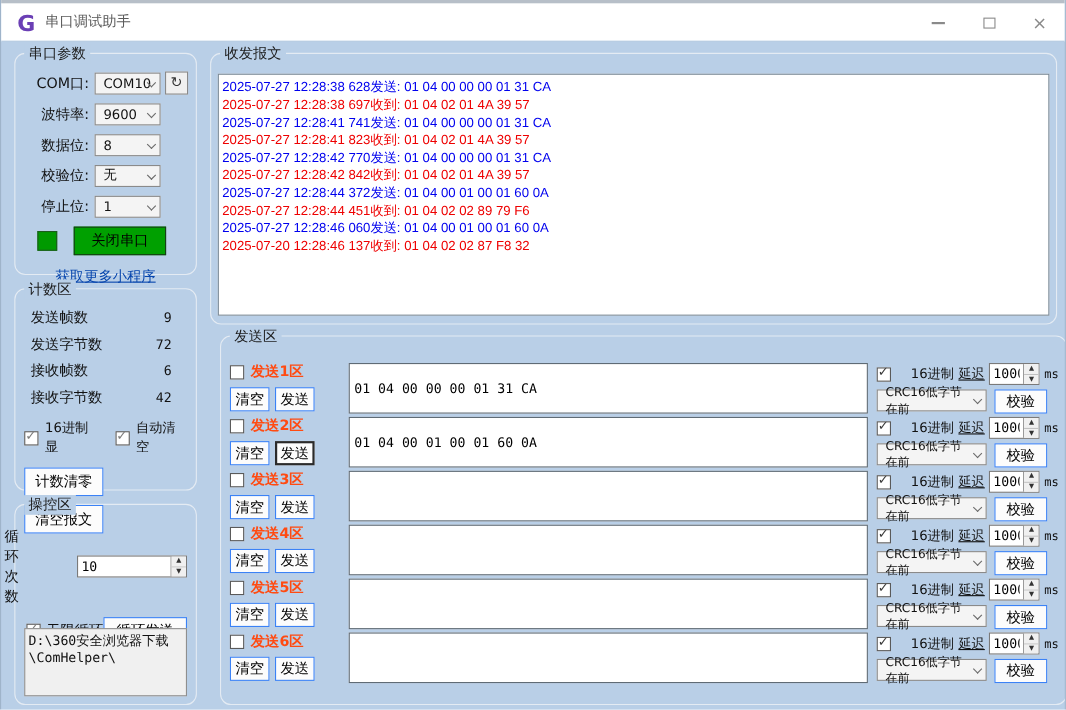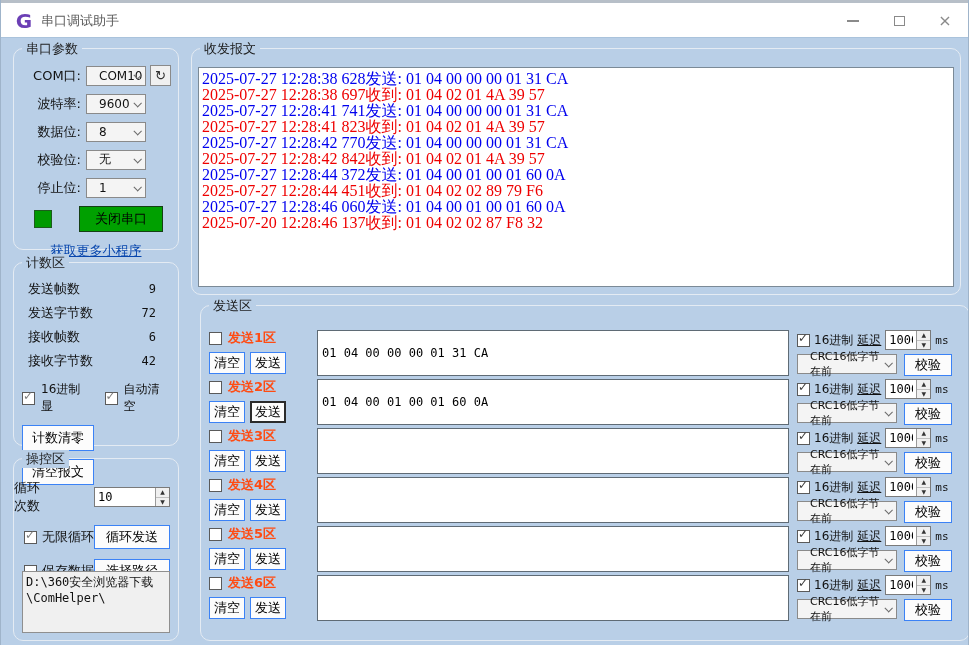--- a/index.html
+++ b/index.html
@@ -32,21 +32,21 @@
   .btn { background:#fcfcfc; border:1px solid #3b82f6; color:#000; font-size:13px;
          display:flex; align-items:center; justify-content:center; cursor:default; }
   .btn.focused { border:2px solid #2b2b2b; }
   .cb { width:13px; height:13px; background:#fff; border:1px solid #5a5a5a; position:relative; flex:none; }
   .cb .tick { position:absolute; left:0px; top:-3px; font-size:12px; line-height:13px; display:none; }
   .cb.checked .tick { display:block; }
   .cb.gray .tick { color:#7d7d7d; }
   .cb.dark .tick { color:#3c3c3c; }
 
   .select { background:#f4f4f4; border:1px solid #8a8a8a; height:20px; display:flex;
-            align-items:center; padding:0 18px 0 12px; position:relative; font-size:12px; }
+            align-items:center; padding:0 18px 0 7px; position:relative; font-size:12px; }
   .select .chev { position:absolute; right:5px; top:6px; width:6px; height:6px;
                   border-right:1px solid #6b6b6b; border-bottom:1px solid #6b6b6b;
                   transform:rotate(45deg) translateY(-1px); }
 
   .spinner { background:#fff; border:1px solid #7a7a7a; height:20px; display:flex; }
   .spinner .sp-val { flex:1; padding:2px 3px; font-size:12px; font-family:"DejaVu Sans Mono",monospace;
                      border:none; outline:none; background:transparent; min-width:0; }
   .sp-arrows { width:14px; border-left:1px solid #9a9a9a; display:flex; flex-direction:column; }
   .sp-arrows span { flex:1; background:#f0f0f0; font-size:6px; line-height:8px; text-align:center; color:#333; }
   .sp-arrows span:first-child { border-bottom:1px solid #c0c0c0; }
@@ -54,68 +54,68 @@
   
   .gb-serial { left:12px; top:10px; width:166px; height:202px; }
   .param-rows { padding-top:16px; }
   .param-row { display:flex; align-items:center; height:21px; margin:0 0 7px 0; }
   .param-row .plabel { width:72px; text-align:right; padding-right:5px; font-size:13px; }
   .param-row .select { width:60px; }
   .refresh-btn { width:21px; height:21px; margin-left:4px; background:#f0f0f0; border:1px solid #8a8a8a;
                  display:flex; align-items:center; justify-content:center; font-size:13px; color:#333; }
   .port-row { display:flex; align-items:center; margin:8px 0 0 20px; }
   .port-indicator { width:18px; height:18px; background:#009a00; border:1px solid #1c5c1c; }
-  .close-port-btn { margin-left:27px; width:84px; height:26px; background:#00a000; border:1px solid #153f15;
+  .close-port-btn { margin-left:15px; width:84px; height:26px; background:#00a000; border:1px solid #153f15;
                     color:#000; font-size:13px; display:flex; align-items:center; justify-content:center; }
   .more-link { display:block; text-align:center; margin-top:10px; color:#0645ad;
                text-decoration:underline; font-size:13px; }
 
   
   .gb-counter { left:12px; top:224px; width:166px; height:184px; }
   .counter-rows { padding-top:14px; }
   .counter-row { display:flex; justify-content:space-between; padding:0 22px 0 14px; height:24px; align-items:center; }
   .counter-row .cval { font-size:12px; font-family:"DejaVu Sans Mono",monospace; }
   .counter-cbs { display:flex; align-items:center; gap:6px; padding:8px 0 0 8px; }
   .counter-cbs .cbl { font-size:12px; margin-right:8px; }
   .counter-btns { display:flex; gap:8px; padding:10px 0 0 8px;flex-direction:column; }
   .counter-btns .btn { width:72px; height:26px; }
 
   
   .gb-control { left:12px; top:420px; width:166px; height:183px; }
   .ctl-row1 { display:flex; align-items:center; margin:20px 8px 0 0; justify-content:flex-end; gap:5px; }
-  .ctl-row1 .spinner { width:76px;margin-left:48px; }
+  .ctl-row1 .spinner { width:100px;margin-left:48px; }
   .ctl-row { display:flex; align-items:center; margin:10px 8px 0 10px; justify-content:space-between; }
   .ctl-row .cbwrap { display:flex; align-items:center; gap:5px; }
   .ctl-row .btn { width:76px; height:24px; }
   .path-box { position:absolute; left:8px; top:112px; width:148px; height:62px; background:#f0f0f0;
               border:1px solid #8f8f8f; font-family:"DejaVu Sans Mono",monospace; font-size:12px;
               padding:2px 3px; line-height:16px; word-break:break-all; white-space:pre-wrap; }
 
   
   .gb-log { left:190px; top:10px; width:770px; height:247px; }
   .log-box { position:absolute; left:6px; top:18px; right:6px; bottom:7px; background:#fff;
              border:1px solid #7b8a97; overflow:hidden; padding:3px 0 0 3px; }
-  .log-line { font-family:Liberation Serif, serif; font-size:16px; line-height:16px; white-space:pre; }
+  .log-line { font-family:Liberation Sans, sans-serif; font-size:12px; line-height:16px; white-space:pre; }
   .log-line.send { color:#0000ee; }
   .log-line.recv { color:#ee0000; }
 
   .gb-send { left:199px; top:267px; width:770px; height:336px; }
   .send-rows { padding:24px 6px 0 8px; }
   .send-row { display:flex; height:46px; margin-bottom:3px; }
   .row-left { width:108px; flex:none; }
   .row-head { display:flex; align-items:center; gap:6px; height:16px; }
   .row-label { font-weight:bold; font-size:13px; color:#ff4b12; white-space:nowrap; }
   .row-btns { display:flex; gap:5px; margin-top:6px; }
   .row-btns .btn { width:36px; height:22px; font-size:13px; }
   .row-input { flex:1; margin-right:8px; background:#fff; border:1px solid #5f6b75;
                font-family:"DejaVu Sans Mono",monospace; font-size:12px; padding:2px 4px;
                outline:none; align-self:stretch; }
   .row-right { width:166px; flex:none; }
   .rr-line1 { display:flex; align-items:center; gap:4px; height:20px; }
-  .rr-line1 .hex-lbl { font-size:12px; white-space:nowrap; }
+  .rr-line1 .hex-lbl { font-size:12px; white-space:nowrap;margin-left:14px; }
   .rr-line1 .delay-lbl { font-size:12px; text-decoration:underline; white-space:nowrap; }
   .rr-line1 .spinner { width:46px; flex:none; }
   .rr-line1 .ms-lbl { font-size:11px; font-family:"DejaVu Sans Mono",monospace; }
   .rr-line2 { display:flex; gap:7px; margin-top:4px; }
   .rr-line2 .select { width:100px; font-size:11px; padding-right:15px; }
   .rr-line2 .btn { width:48px; height:22px; }
 </style>
 </head>
 <body>
 

